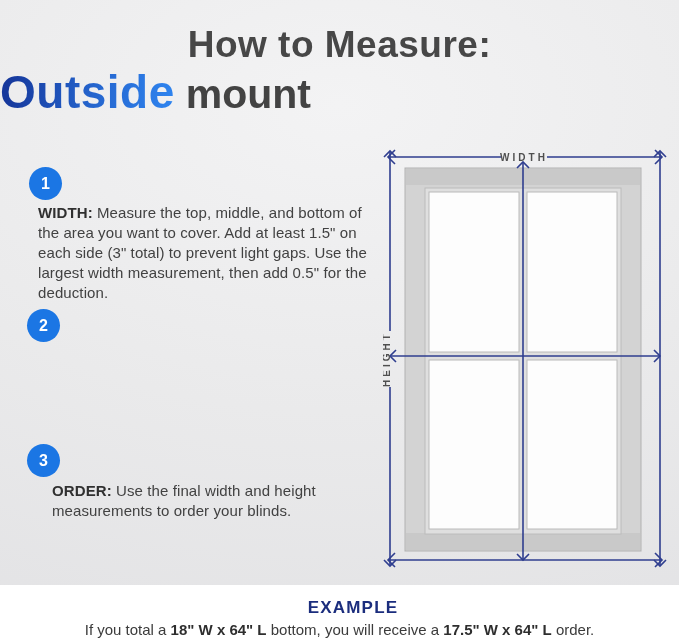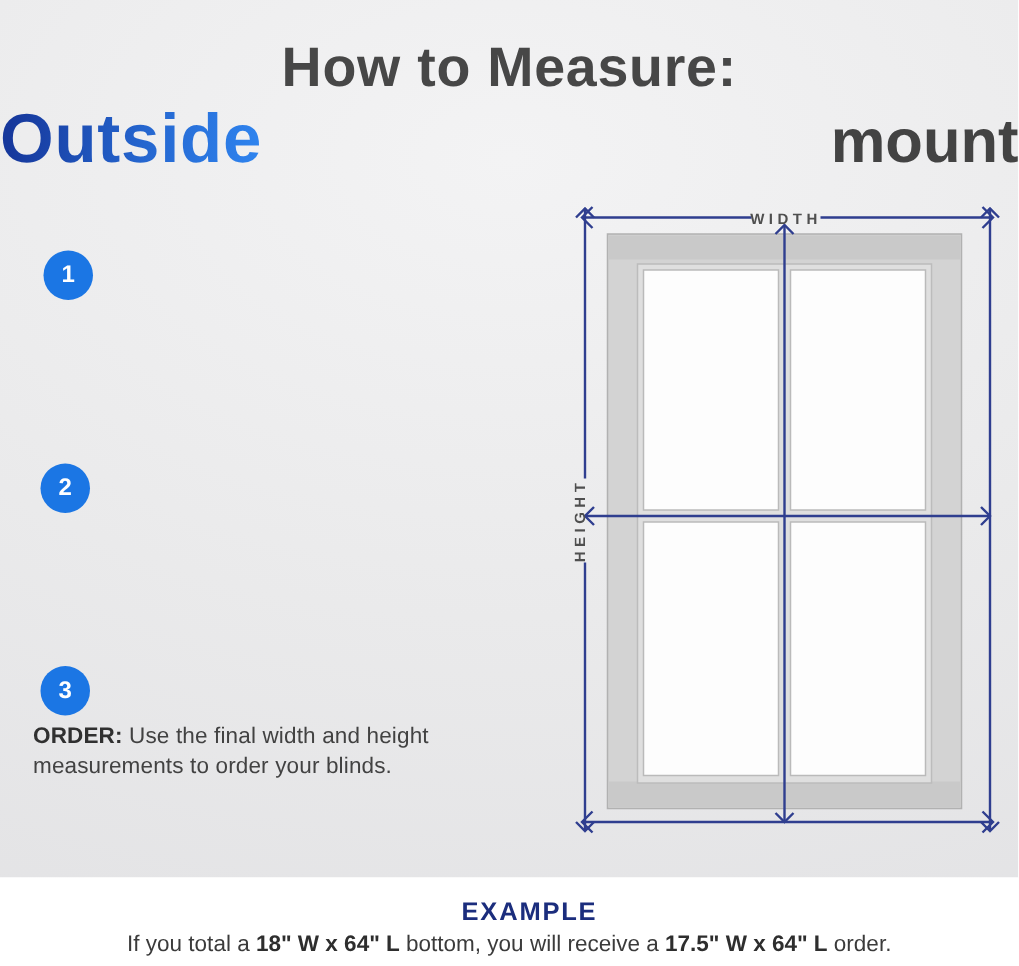--- a/index.html
+++ b/index.html
@@ -33,21 +33,21 @@
   }
   .title-line1 {
     font-size: 37px;
     font-weight: 700;
     color: #474747;
     letter-spacing: 0.5px;
   }
   .title-line2 {
     margin-top: 3px;
     display: flex;
-    justify-content: space-between;
+    justify-content: flex-start;
     align-items: baseline;
     gap: 11px;
   }
   .title-highlight {
     font-size: 46px;
     font-weight: 800;
     letter-spacing: 0.5px;
     color: #1f5ed6;
     background: linear-gradient(95deg, #16389c 5%, #2566cf 55%, #2f85f0 100%);
     -webkit-background-clip: text;
@@ -80,26 +80,26 @@
     color: #424242;
     letter-spacing: 0.1px;
   }
   .step-text b { color: #303030; font-weight: 700; }
 
   #badge-1 { left: 29px; top: 167px; }
   #text-1  { left: 38px; top: 203px; width: 334px; }
   #badge-2 { left: 27px; top: 309px; }
   #text-2  { left: 38px; top: 344px; width: 350px; }
   #badge-3 { left: 27px; top: 444px; }
-  #text-3  { left: 22px; top: 481px; width: 340px; }
+  #text-3  { left: 52px; top: 481px; width: 340px; }
 
   
   .diagram {
     position: absolute;
-    left: 383px; top: 133px;
+    left: 383px; top: 145px;
     width: 292px; height: 440px;
   }
   .diagram svg { display: block; }
   .dim-label {
     font-family: "Liberation Sans", sans-serif;
     font-size: 10px;
     font-weight: 700;
     letter-spacing: 3px;
     fill: #4f4f4f;
   }
@@ -138,20 +138,21 @@
       <div class="title-line1">How to Measure:</div>
       <div class="title-line2">
         <span class="title-highlight">Outside</span>
         <span class="title-suffix">mount</span>
       </div>
     </div>
 
     <div class="step-badge" id="badge-1">
       <span>1</span>
     </div>
+    <p class="step-text" id="text-1"><b>WIDTH:</b><span> Measure the top, middle, and bottom of the area you want to cover. Add at least 1.5" on each side (3" total) to prevent light gaps. Use the largest width measurement, then add 0.5" for the deduction.</span></p>
 
     <div class="step-badge" id="badge-2">
       <span>2</span>
     </div>
 
     <div class="step-badge" id="badge-3">
       <span>3</span>
     </div>
     <p class="step-text" id="text-3"><b>ORDER:</b><span> Use the final width and height measurements to order your blinds.</span></p>
 

